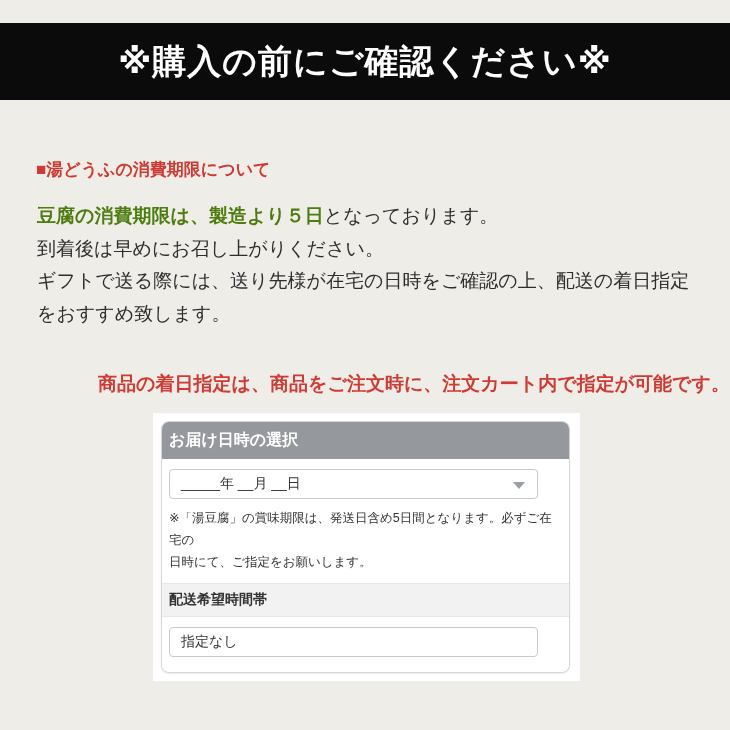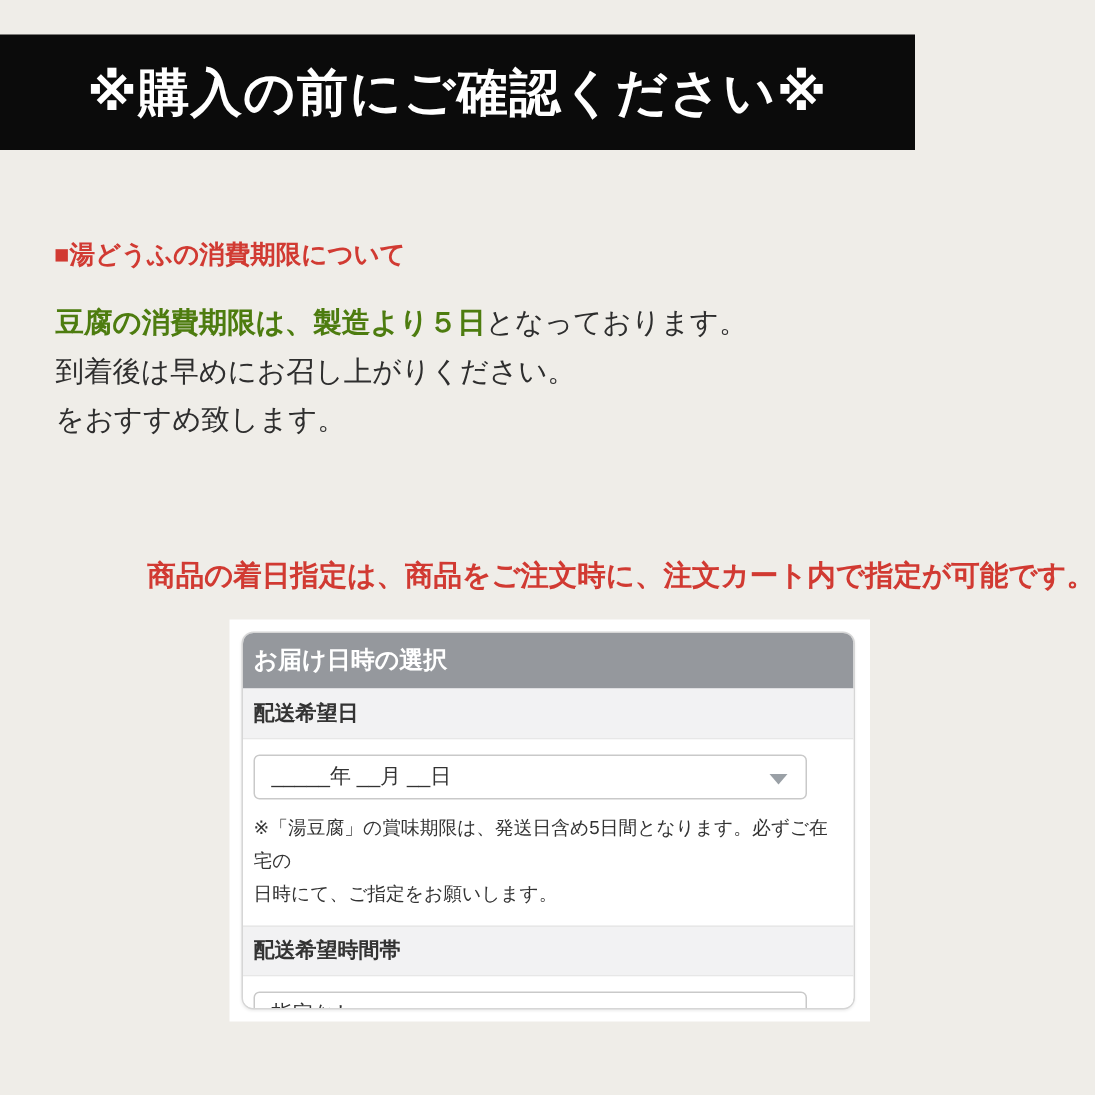--- a/index.html
+++ b/index.html
@@ -6,21 +6,21 @@
   body{
     width:730px;height:730px;
     background:#efede8;
     font-family:"Liberation Sans","DejaVu Sans",sans-serif;
     position:relative;
     overflow:hidden;
     color:#2e2e2e;
   }
   
   .banner{
-    position:absolute;left:0;top:23px;width:610px;height:77px;
+    position:absolute;left:0;top:23px;width:730px;height:77px;
     background:#0b0b0b;color:#ffffff;
     font-size:34px;font-weight:bold;letter-spacing:1px;
     display:flex;align-items:center;justify-content:center;
   }
   
   .heading{
     position:absolute;left:36px;top:157px;
     color:#d13a32;font-size:17px;font-weight:bold;line-height:26px;
   }
   .para{
@@ -78,32 +78,30 @@
 </head>
 <body>
 
 <div class="banner">※購入の前にご確認ください※</div>
 
 <div class="heading">■湯どうふの消費期限について</div>
 
 <div class="para">
   <div><span class="red-bold">豆腐の消費期限は、製造より５日</span><span>となっております。</span></div>
   <div>到着後は早めにお召し上がりください。</div>
+  <div>ギフトで送る際には、送り先様が在宅の日時をご確認の上、配送の着日指定</div>
   <div>をおすすめ致します。</div>
 </div>
 
 <div class="cta">商品の着日指定は、商品をご注文時に、注文カート内で指定が可能です。</div>
 
 <div class="shot">
   <div class="card">
     <div class="card-header">
       <span>お届け日時の選択</span>
-    </div>
-    <div class="band">
-      <span>配送希望日</span>
     </div>
     <div class="body-sec">
       <div class="select">
         <span>_____年 __月 __日</span>
         <span class="caret"></span>
       </div>
       <div class="note">
         <div>※「湯豆腐」の賞味期限は、発送日含め5日間となります。必ずご在宅の</div>
         <div>日時にて、ご指定をお願いします。</div>
       </div>

